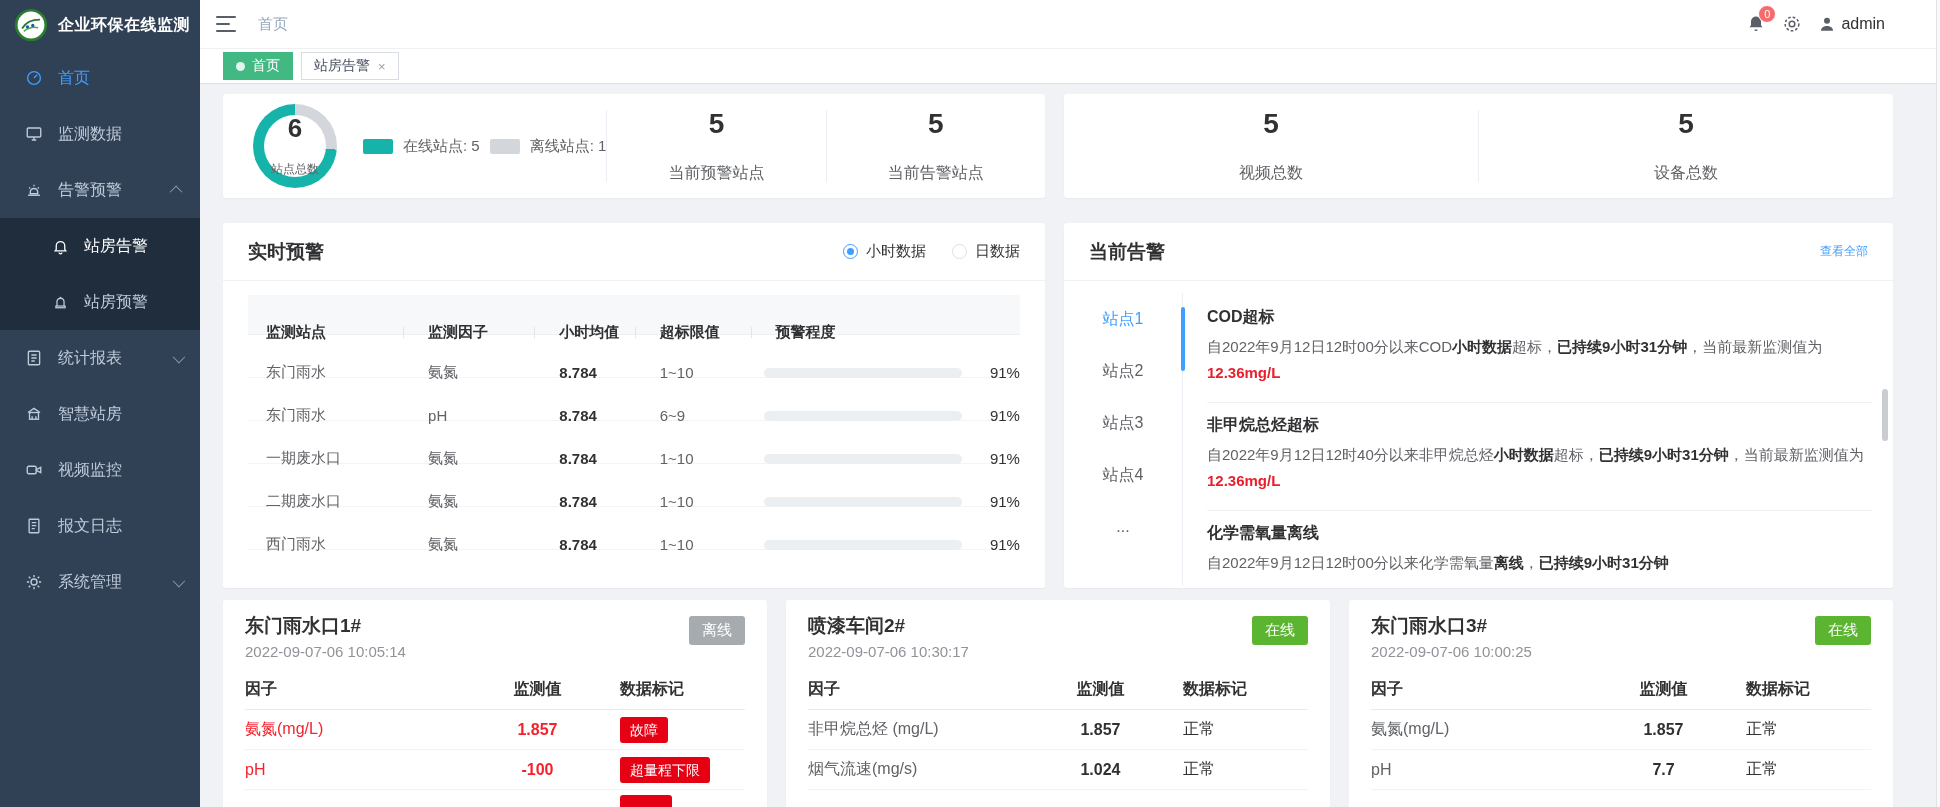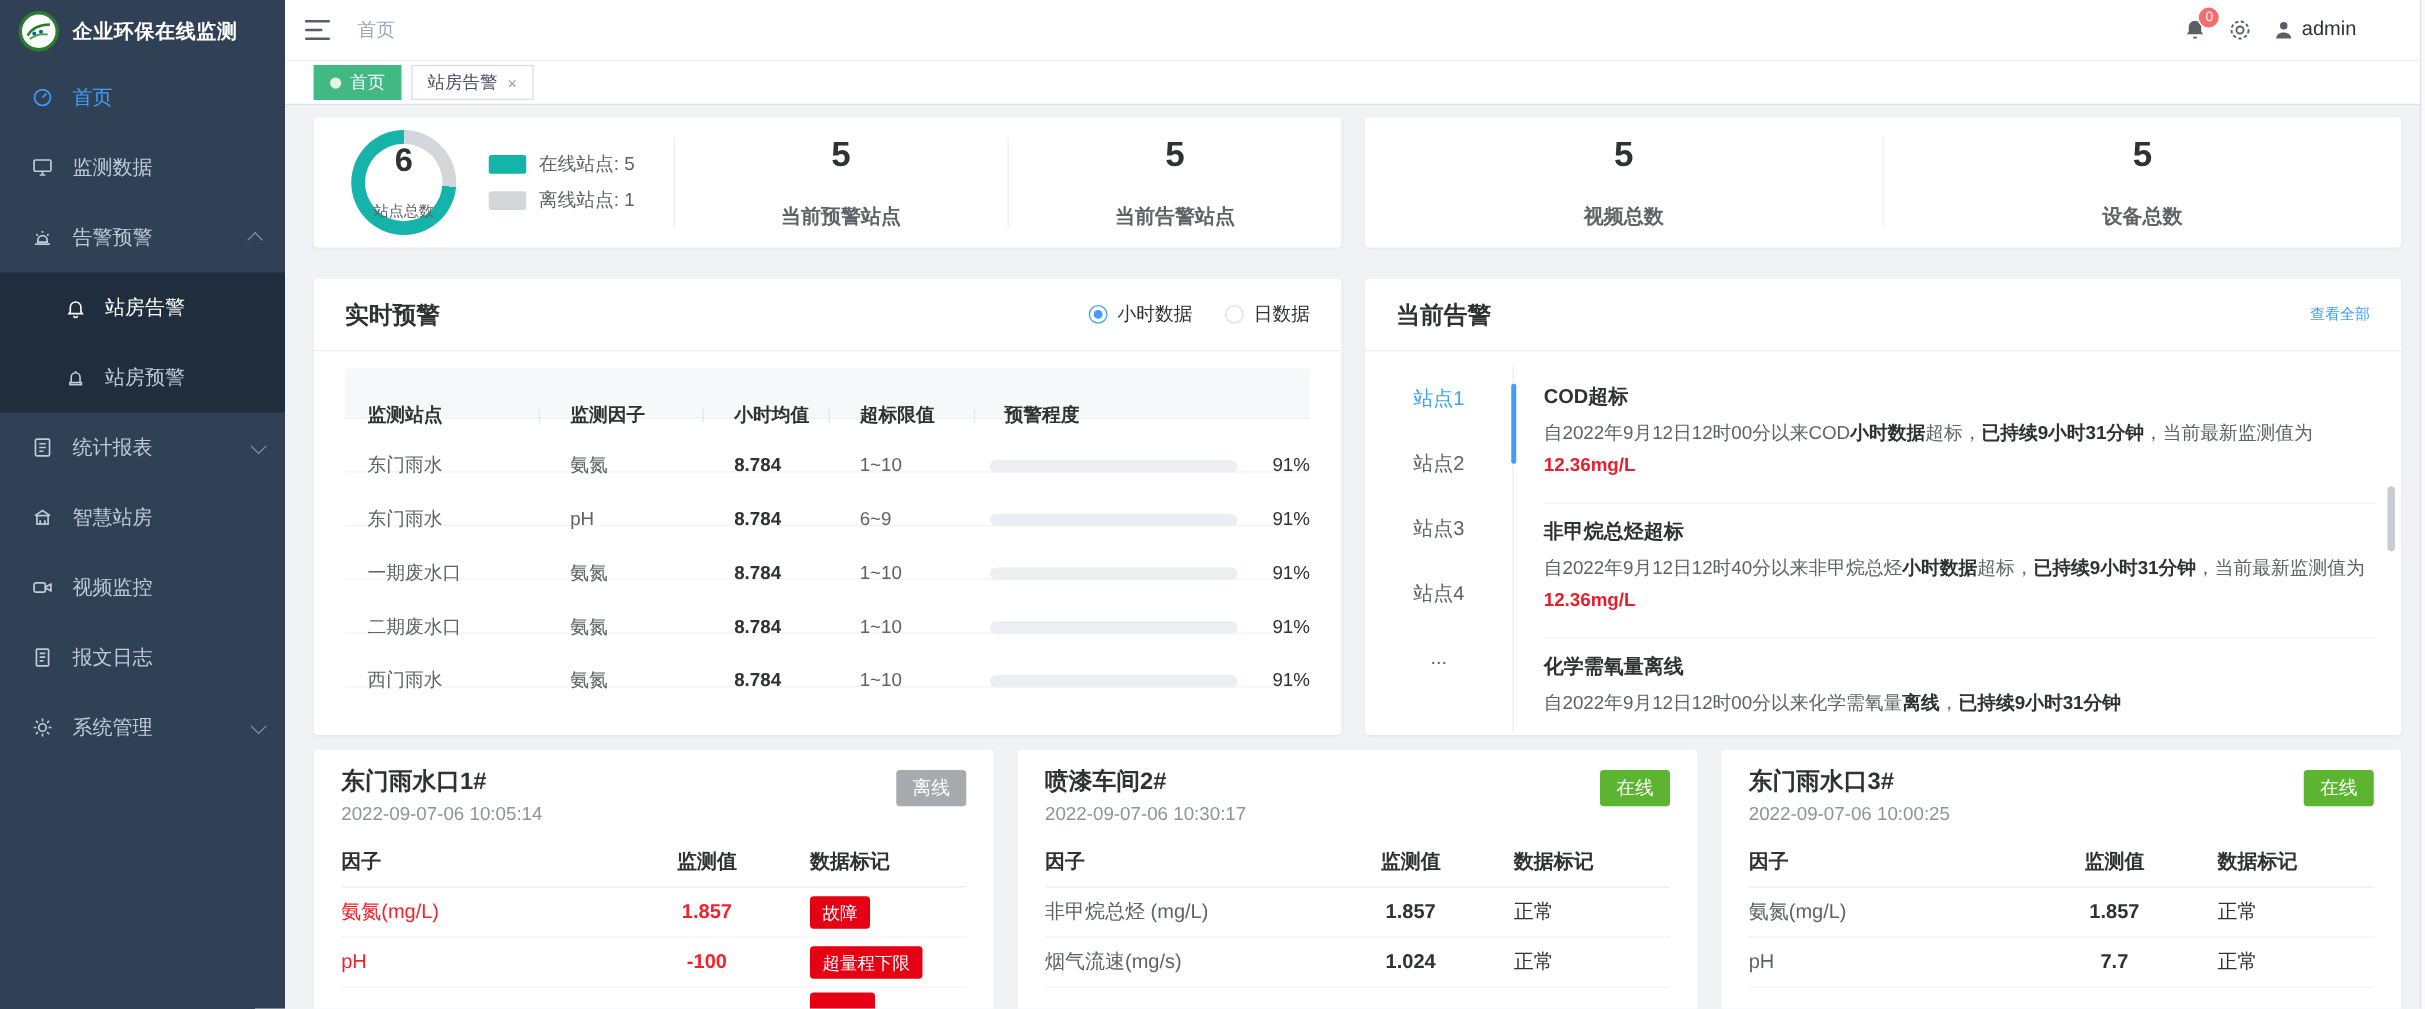--- a/index.html
+++ b/index.html
@@ -1,21 +1,21 @@
 <!DOCTYPE html>
 <html><head>
 <meta charset="utf-8">
 <style>
   * { margin:0; padding:0; box-sizing:border-box; }
   html,body { width:1940px; height:807px; overflow:hidden; }
   body { font-family:"Liberation Sans","DejaVu Sans",sans-serif; background:#f0f2f5; color:#303133; }
   #app { display:flex; width:1940px; height:807px; }
 
   
-  .sidebar { width:228px; flex:none; background:#304156; height:807px; overflow:hidden; }
+  .sidebar { width:200px; flex:none; background:#304156; height:807px; overflow:hidden; }
   .logo-row { height:50px; display:flex; align-items:center; padding-left:14px; }
   .logo-title { color:#fff; font-size:16px; font-weight:bold; margin-left:10px; letter-spacing:.5px; }
   .menu-item { height:56px; display:flex; align-items:center; padding:0 18px 0 24px; color:#bfcbd9; font-size:16px; cursor:pointer; }
   .menu-item .mi { width:20px; height:20px; margin-right:14px; display:inline-flex; align-items:center; justify-content:center; flex:none; }
   .menu-item .ml { flex:1; white-space:nowrap; }
   .menu-item.active-link { color:#409eff; }
   .submenu { background:#1f2d3d; }
   .submenu .menu-item { padding-left:50px; height:56px; }
   .submenu .menu-item.sub-active { color:#ffffff; }
   .chev { width:9px; height:9px; border-right:1.6px solid #8a94a6; border-bottom:1.6px solid #8a94a6; flex:none; }
@@ -49,29 +49,29 @@
 
   
   .stats-row { display:flex; gap:19px; margin-top:10px; }
   .stats-card1 { width:822px; height:104px; display:flex; align-items:center; }
   .stats-card2 { width:829px; height:104px; display:flex; align-items:center; }
   .donut-sec { flex:0 0 35%; display:flex; align-items:center; padding-left:30px; height:100%; }
   .donut { width:84px; height:84px; border-radius:50%; background:conic-gradient(#d3d7db 0 95deg,#15b3a9 95deg 360deg); position:relative; flex:none; }
   .donut-hole { position:absolute; inset:11px; background:#fff; border-radius:50%; display:flex; flex-direction:column; align-items:center; justify-content:center; }
   .donut-val { font-size:26px; font-weight:bold; color:#303133; line-height:26px; }
   .donut-lab { font-size:12px; color:#606266; margin-top:20px; white-space:nowrap; }
-  .legend { margin-left:26px; display:flex; flex-direction:column; gap:10px; }
+  .legend { margin-left:26px; display:flex; flex-direction:row; gap:10px; }
   .legend-item { display:flex; align-items:center; font-size:15px; color:#606266; white-space:nowrap; }
   .sw { width:30px; height:15px; border-radius:2px; margin-right:10px; flex:none; }
   .sw-online { background:#15b3a9; }
   .sw-offline { background:#d3d7db; }
   .metric-sec { flex:1; height:70%; align-self:center; display:flex; flex-direction:column; align-items:center; justify-content:center; border-left:1px solid #ebeef5; }
   .metric-sec.no-border { border-left:none; }
   .metric-val { font-size:28px; font-weight:bold; color:#303133; line-height:30px; }
-  .metric-lab { font-size:16px; color:#606266; margin-top:24px;font-weight:bold; }
+  .metric-lab { font-size:16px; color:#606266; margin-top:24px; }
 
   
   .mid-row { display:flex; gap:19px; margin-top:25px; }
   .panel { height:365px; position:relative; }
   .panel-left { width:822px; }
   .panel-right { width:829px; }
   .panel-head { height:58px; display:flex; align-items:center; justify-content:space-between; padding:0 25px; border-bottom:1px solid #f0f0f0; }
   .panel-title { font-size:19px; font-weight:bold; color:#303133; }
   .radio-group { display:flex; align-items:center; gap:26px; }
   .radio { display:flex; align-items:center; gap:8px; font-size:15px; color:#303133; cursor:pointer; }

